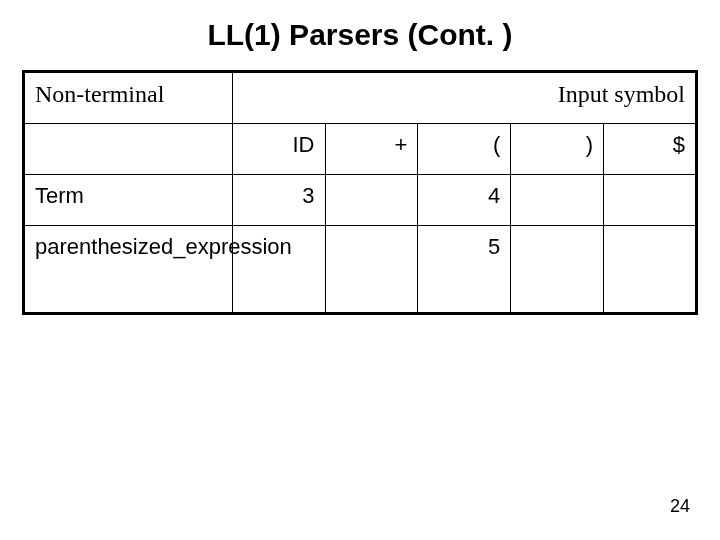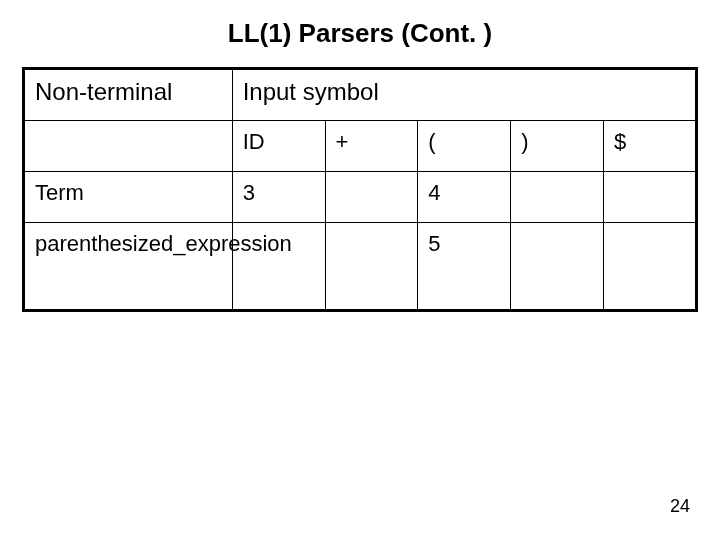--- a/index.html
+++ b/index.html
@@ -15,44 +15,45 @@
     box-sizing: border-box;
     width: 720px;
     height: 540px;
     padding: 18px 22px 10px 22px;
     position: relative;
   }
   h1.title {
     margin: 0 0 18px 0;
     text-align: center;
     font-weight: bold;
-    font-size: 26px;
+    font-size: 30px;
   }
   table.parse {
     border-collapse: collapse;
     width: 100%;
     table-layout: fixed;
     border: 3px solid #000;
   }
   table.parse col.label { width: 31%; }
   table.parse col.sym   { width: 13.8%; }
   table.parse td {
     border: 1px solid #000;
     font-size: 22px;
     padding: 8px 10px;
     vertical-align: top;
     height: 34px;
   }
   
   table.parse .hdr-top td {
     font-size: 24px;
     font-weight: normal;
+    font-family: Liberation Serif, serif;
   }
   table.parse td.center {
-    text-align: left;
+    text-align: right;
   }
   table.parse td.left {
     text-align: left;
   }
   
   table.parse td.tall {
     height: 70px;
   }
   .pageno {
     position: absolute;

